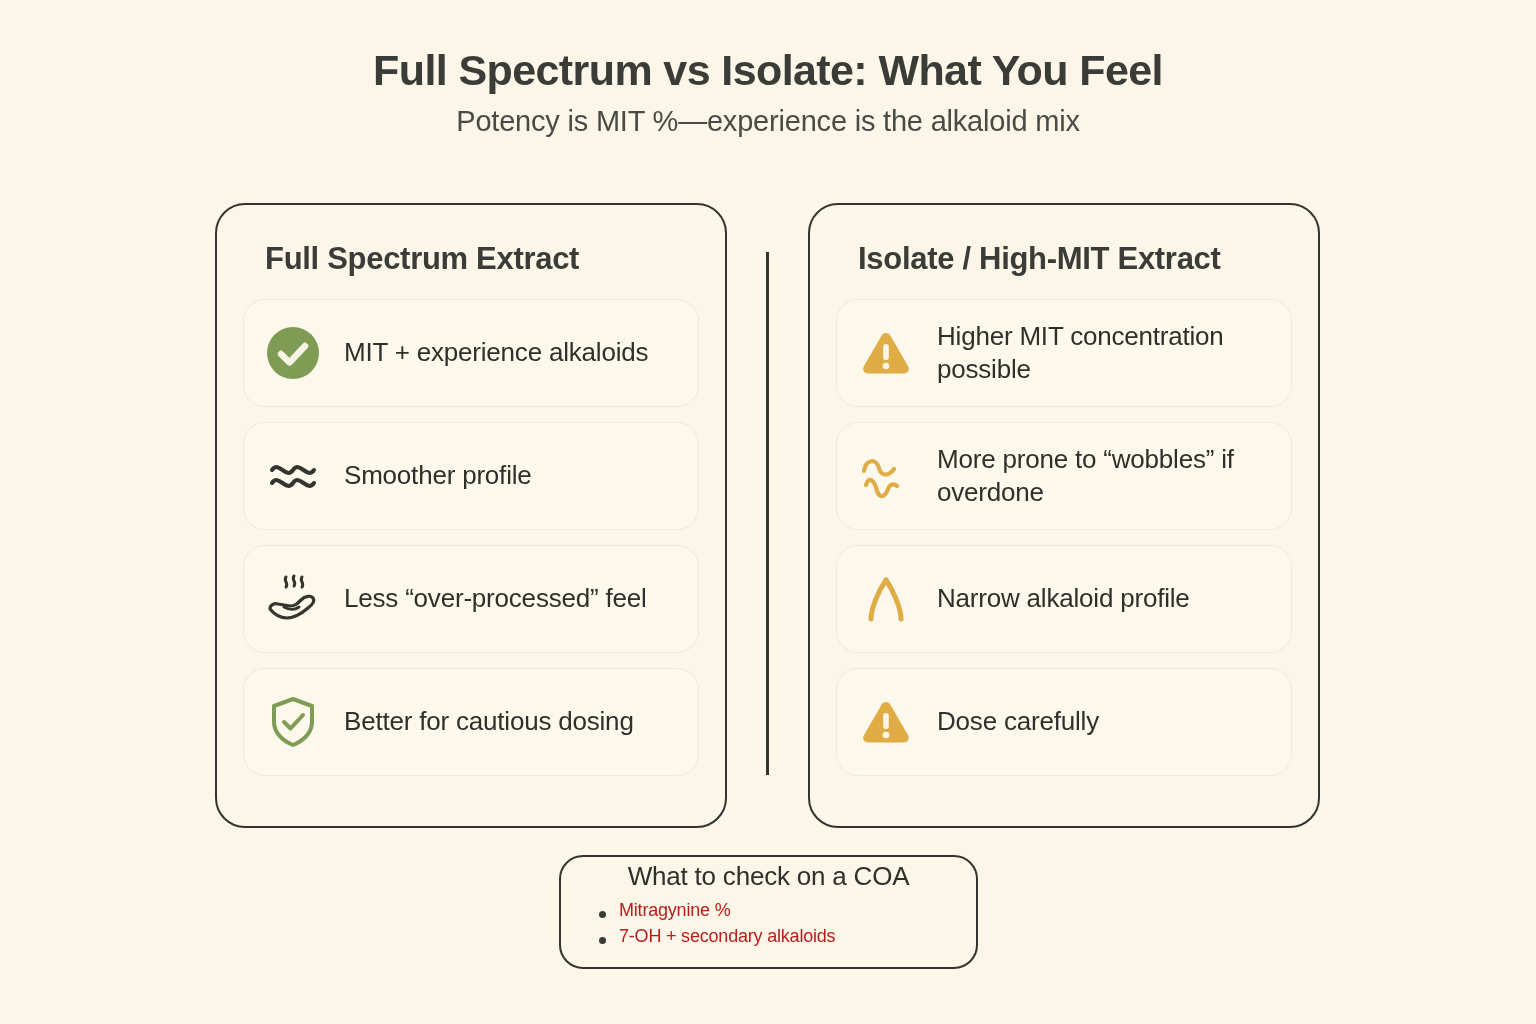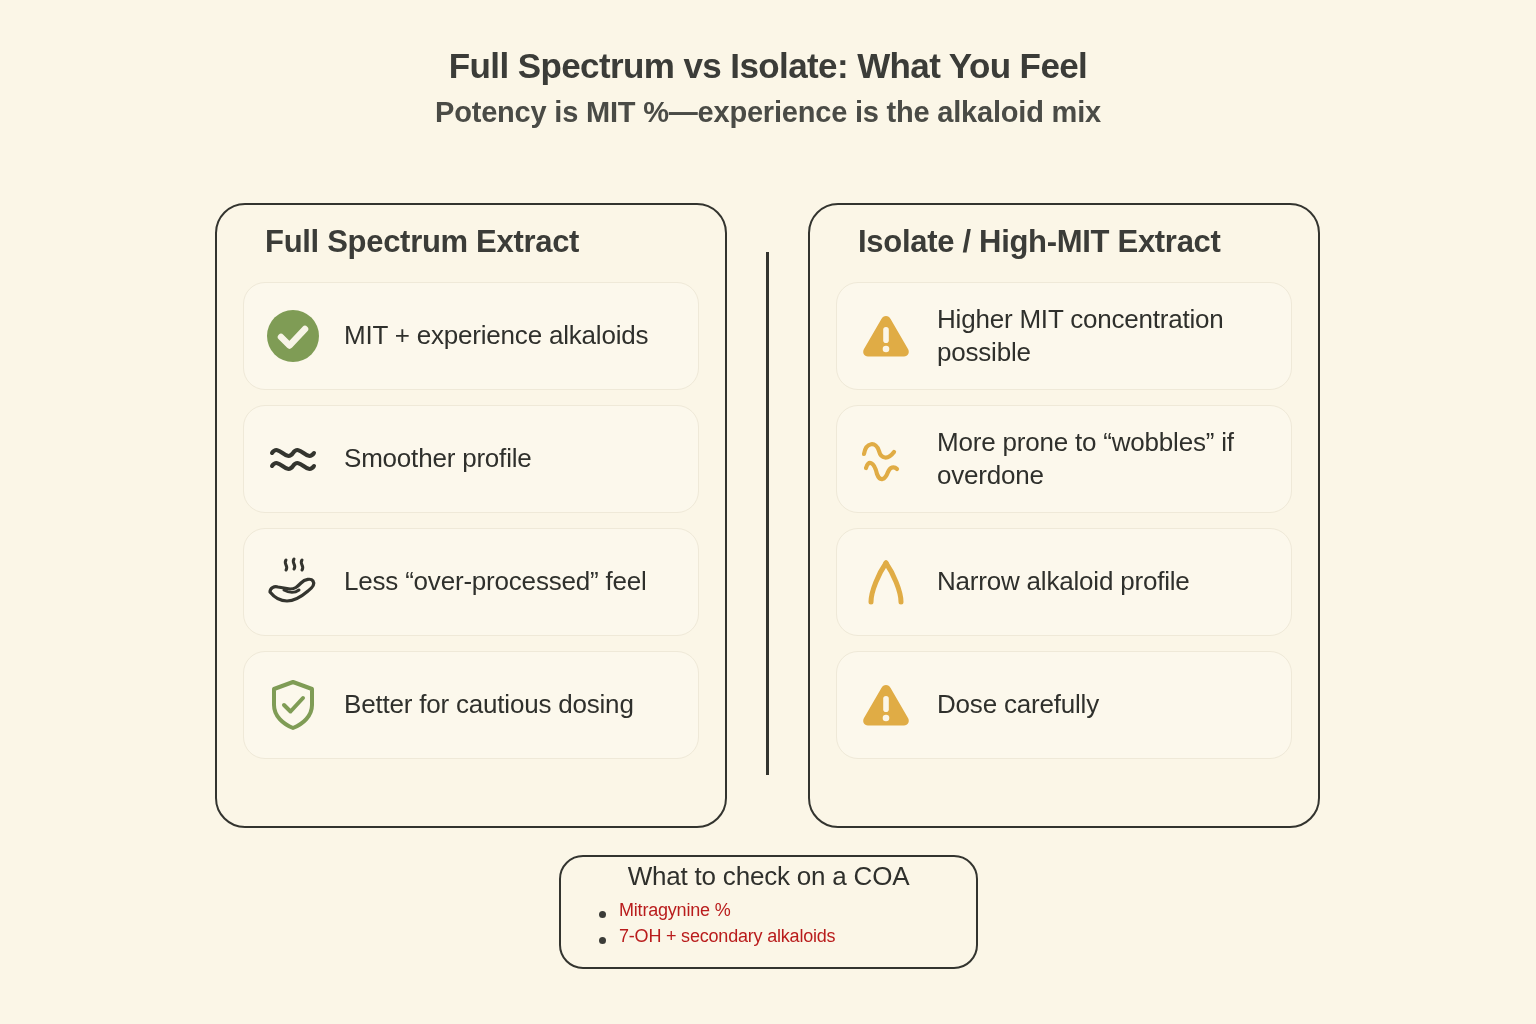--- a/index.html
+++ b/index.html
@@ -24,31 +24,31 @@
   
   #header {
     position: absolute;
     top: 46px;
     left: 0;
     width: 1536px;
     text-align: center;
   }
 
   #page-title {
-    font-size: 35px;
+    font-size: 43px;
     font-weight: bold;
     color: #3b3c38;
     letter-spacing: -0.6px;
     line-height: 1.12;
   }
 
   #page-subtitle {
     margin-top: 11px;
     font-size: 29px;
-    font-weight: 700;
+    font-weight: 400;
     color: #4a4b46;
     letter-spacing: -0.2px;
   }
 
   
   #columns {
     position: absolute;
     top: 203px;
     left: 0;
     width: 1536px;
@@ -56,21 +56,21 @@
   }
 
   .card {
     position: absolute;
     top: 0;
     width: 512px;
     height: 625px;
     border: 2px solid #33342f;
     border-radius: 30px;
     background: #fbf6e7;
-    padding: 19px 26px 24px 26px;
+    padding: 36px 26px 24px 26px;
   }
 
   #card-left  { left: 215px; }
   #card-right { left: 808px; }
 
   .card-title {
     font-size: 31px;
     font-weight: bold;
     color: #3b3c38;
     letter-spacing: -0.3px;

